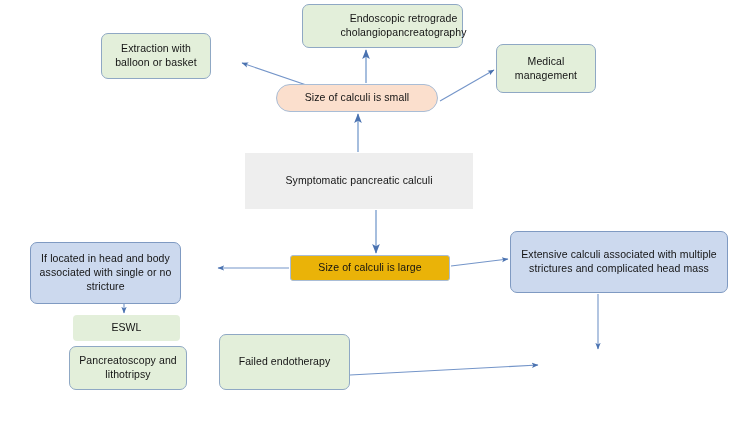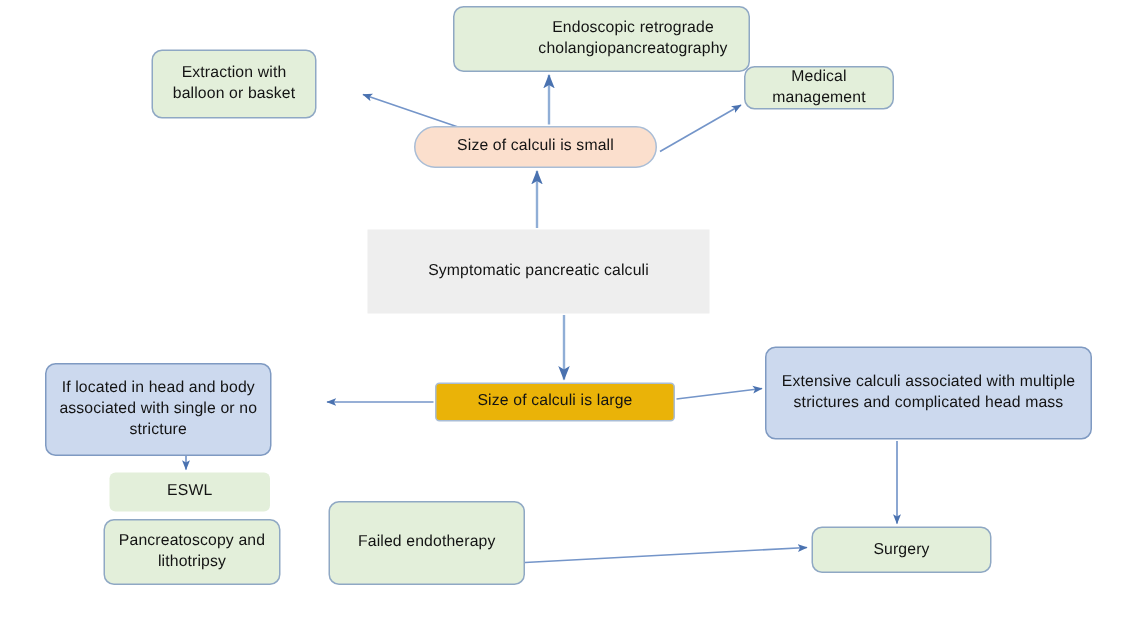--- a/index.html
+++ b/index.html
@@ -95,33 +95,32 @@
 
     <line x1="598" y1="294" x2="598" y2="349" stroke="#7495c9" stroke-width="1.1" marker-end="url(#ah)"></line>
 
     <line x1="350" y1="375" x2="538" y2="365" stroke="#7495c9" stroke-width="1.1" marker-end="url(#ah)"></line>
   </svg>
 
   <div class="node grey" style="left:245px;top:153px;width:228px;height:56px;">Symptomatic pancreatic calculi</div>
 
   <div class="node peach" style="left:276px;top:84px;width:162px;height:28px;">Size of calculi is small</div>
 
-  <div class="node green" style="left:302px;top:4px;width:198px;height:44px;padding-left:48px;">Endoscopic retrograde cholangiopancreatography</div>
+  <div class="node green" style="left:302px;top:4px;width:161px;height:44px;padding-left:48px;">Endoscopic retrograde cholangiopancreatography</div>
 
   <div class="node green" style="left:101px;top:33px;width:110px;height:46px;">Extraction with balloon or basket</div>
 
-  <div class="node green" style="left:496px;top:44px;width:100px;height:29px;">Medical management</div>
+  <div class="node green" style="left:496px;top:44px;width:100px;height:49px;">Medical management</div>
 
   <div class="node peach-rect" style="left:290px;top:255px;width:160px;height:26px;">Size of calculi is large</div>
 
   <div class="node blue" style="left:30px;top:242px;width:151px;height:62px;">If located in head and body associated with single or no stricture</div>
 
   <div class="node blue" style="left:510px;top:231px;width:218px;height:62px;">Extensive calculi associated with multiple strictures and complicated head mass</div>
 
   <div class="node green-noborder" style="left:73px;top:315px;width:107px;height:26px;">ESWL</div>
 
   <div class="node green" style="left:69px;top:346px;width:118px;height:44px;">Pancreatoscopy and lithotripsy</div>
 
   <div class="node green" style="left:219px;top:334px;width:131px;height:56px;">Failed endotherapy</div>
 
-  <div class="node green" style="left:541px;top:351px;width:120px;height:31px;">Surgery</div>
 
 </div>
 
 </body></html>

